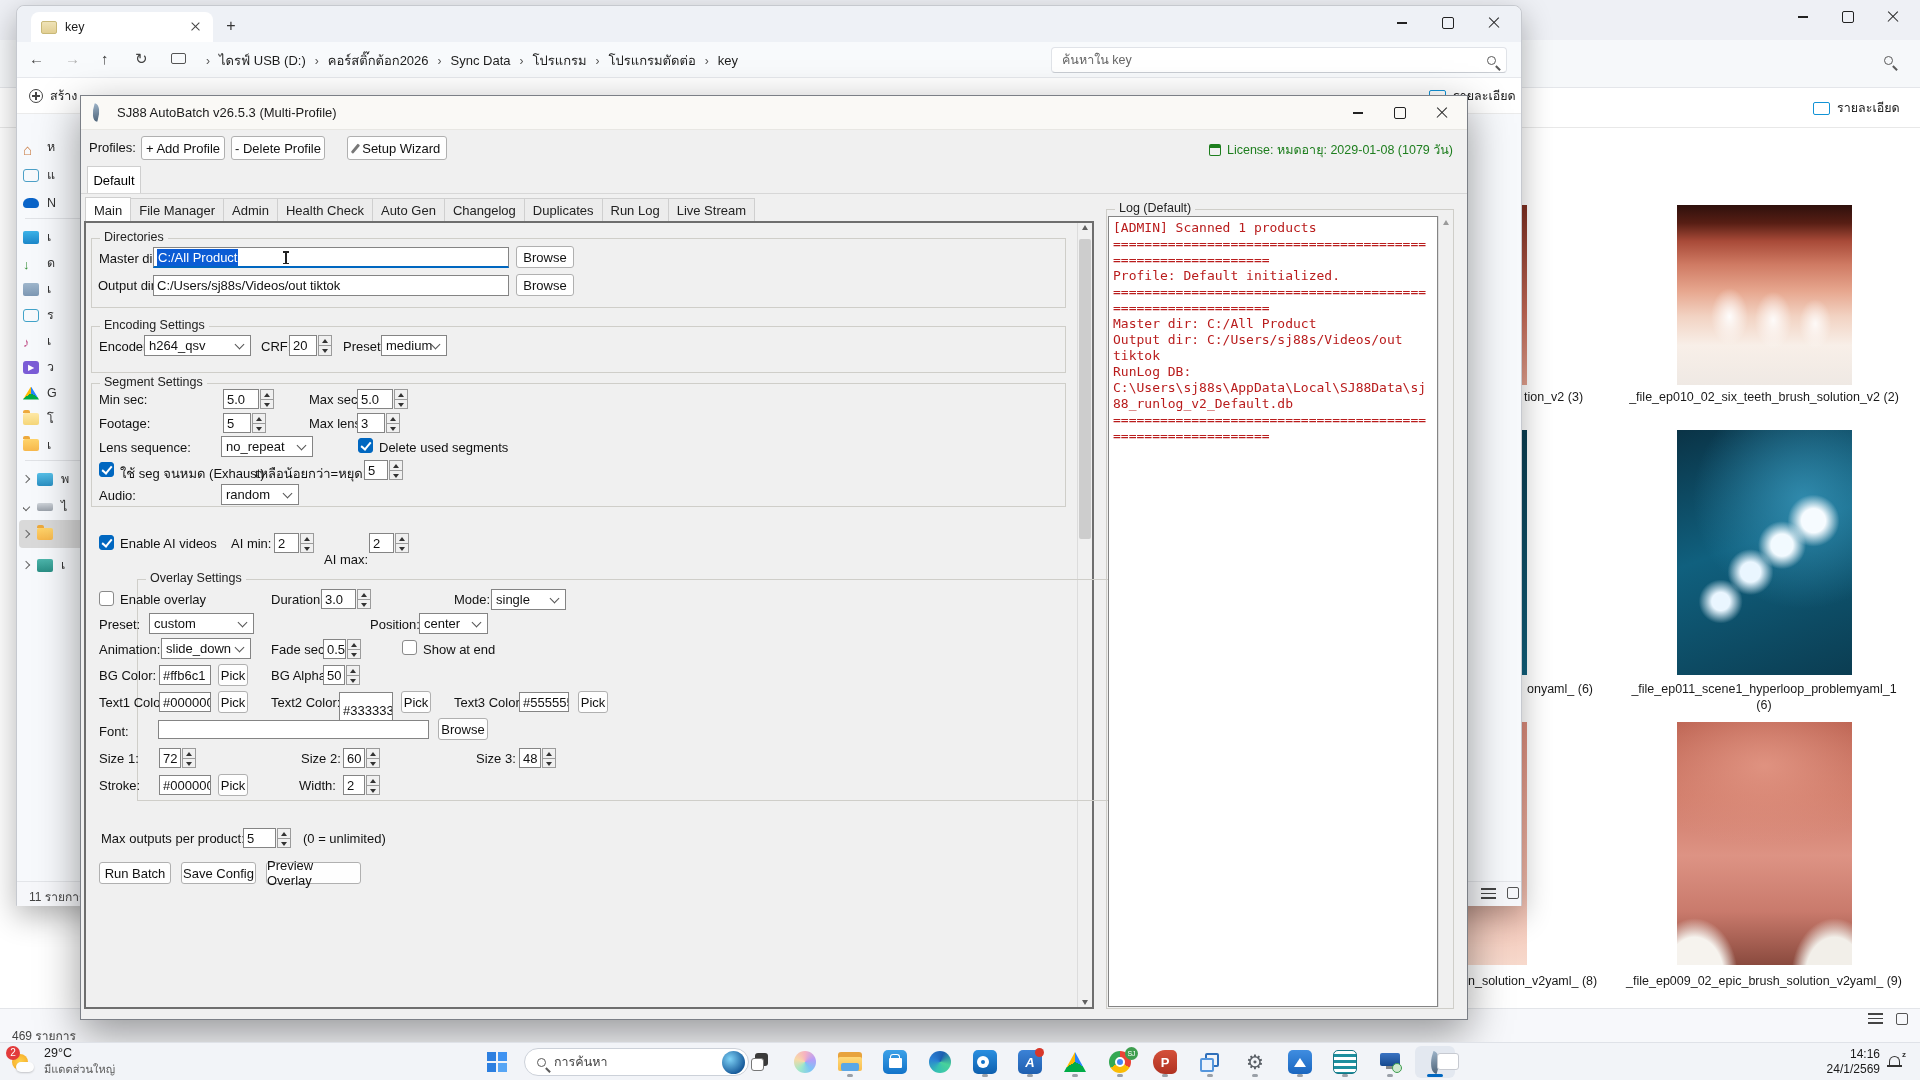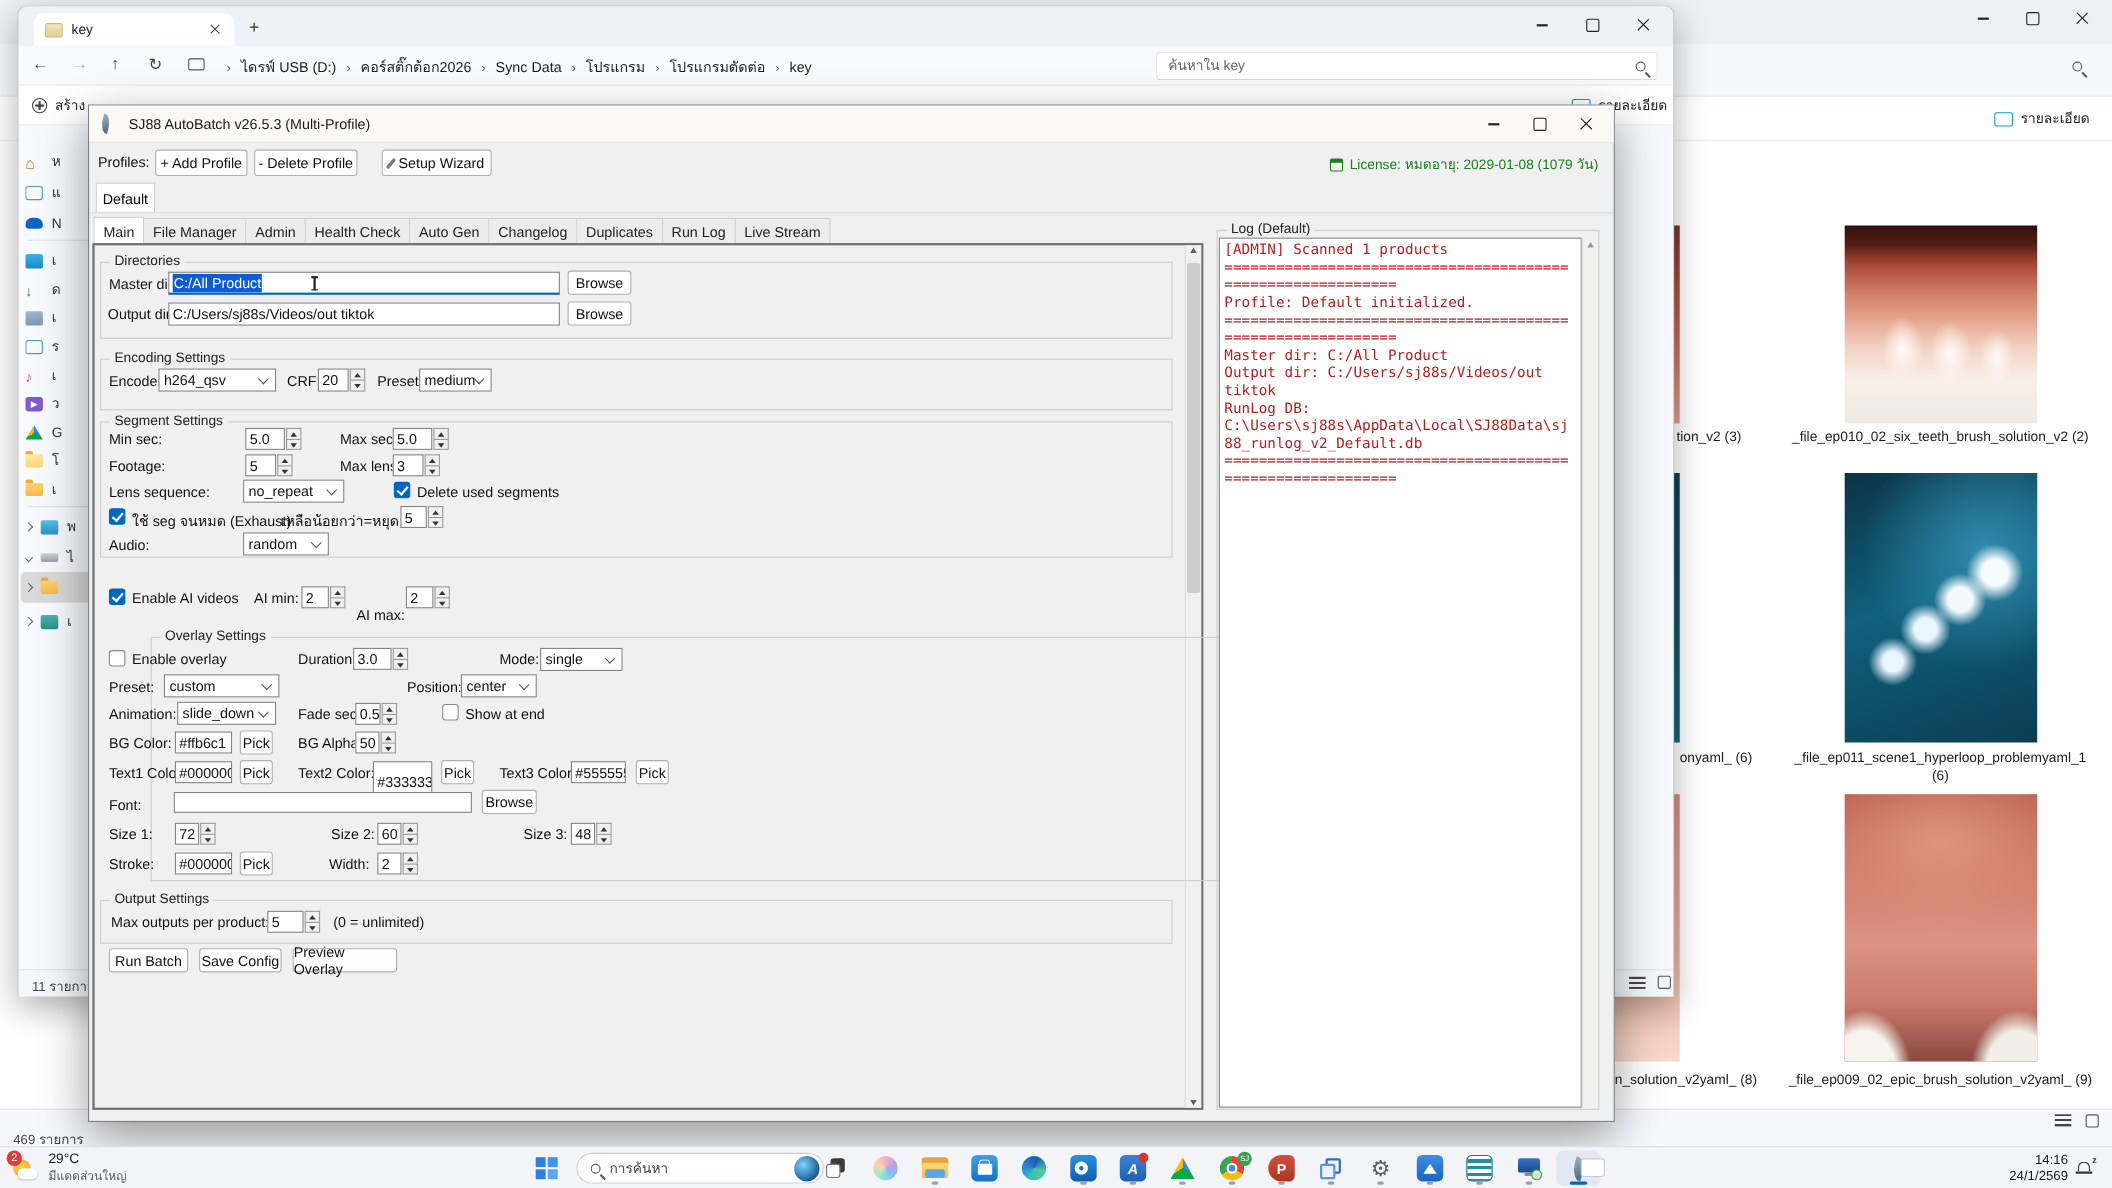--- a/index.html
+++ b/index.html
@@ -464,23 +464,20 @@
   <div class="lbl" style="left:18px;top:682px;">Stroke:</div>
   <div class="entry" style="left:78px;top:679px;width:52px;height:20px;">#000000</div>
   <div class="btn" style="left:137px;top:678px;width:30px;height:22px;">Pick</div>
   <div class="lbl" style="left:218px;top:682px;">Width:</div>
   <div class="entry" style="left:262px;top:679px;width:22px;height:20px;">2</div>
   <span class="spin" style="left:285px;top:679px;">
       <i class="up"></i>
       <i class="dn"></i>
     </span>
 
-  <div class="group" style="left:10px;top:722px;width:975px;height:40px;">
-    <span class="legend">Output Settings</span>
-  </div>
   <div class="lbl" style="left:20px;top:735px;">Max outputs per product:</div>
   <div class="entry" style="left:162px;top:732px;width:33px;height:20px;">5</div>
   <span class="spin" style="left:196px;top:732px;">
       <i class="up"></i>
       <i class="dn"></i>
     </span>
   <div class="lbl" style="left:222px;top:735px;">(0 = unlimited)</div>
 
   <div class="btn" style="left:18px;top:766px;width:72px;height:22px;">Run Batch</div>
   <div class="btn" style="left:100px;top:766px;width:75px;height:22px;">Save Config</div>

